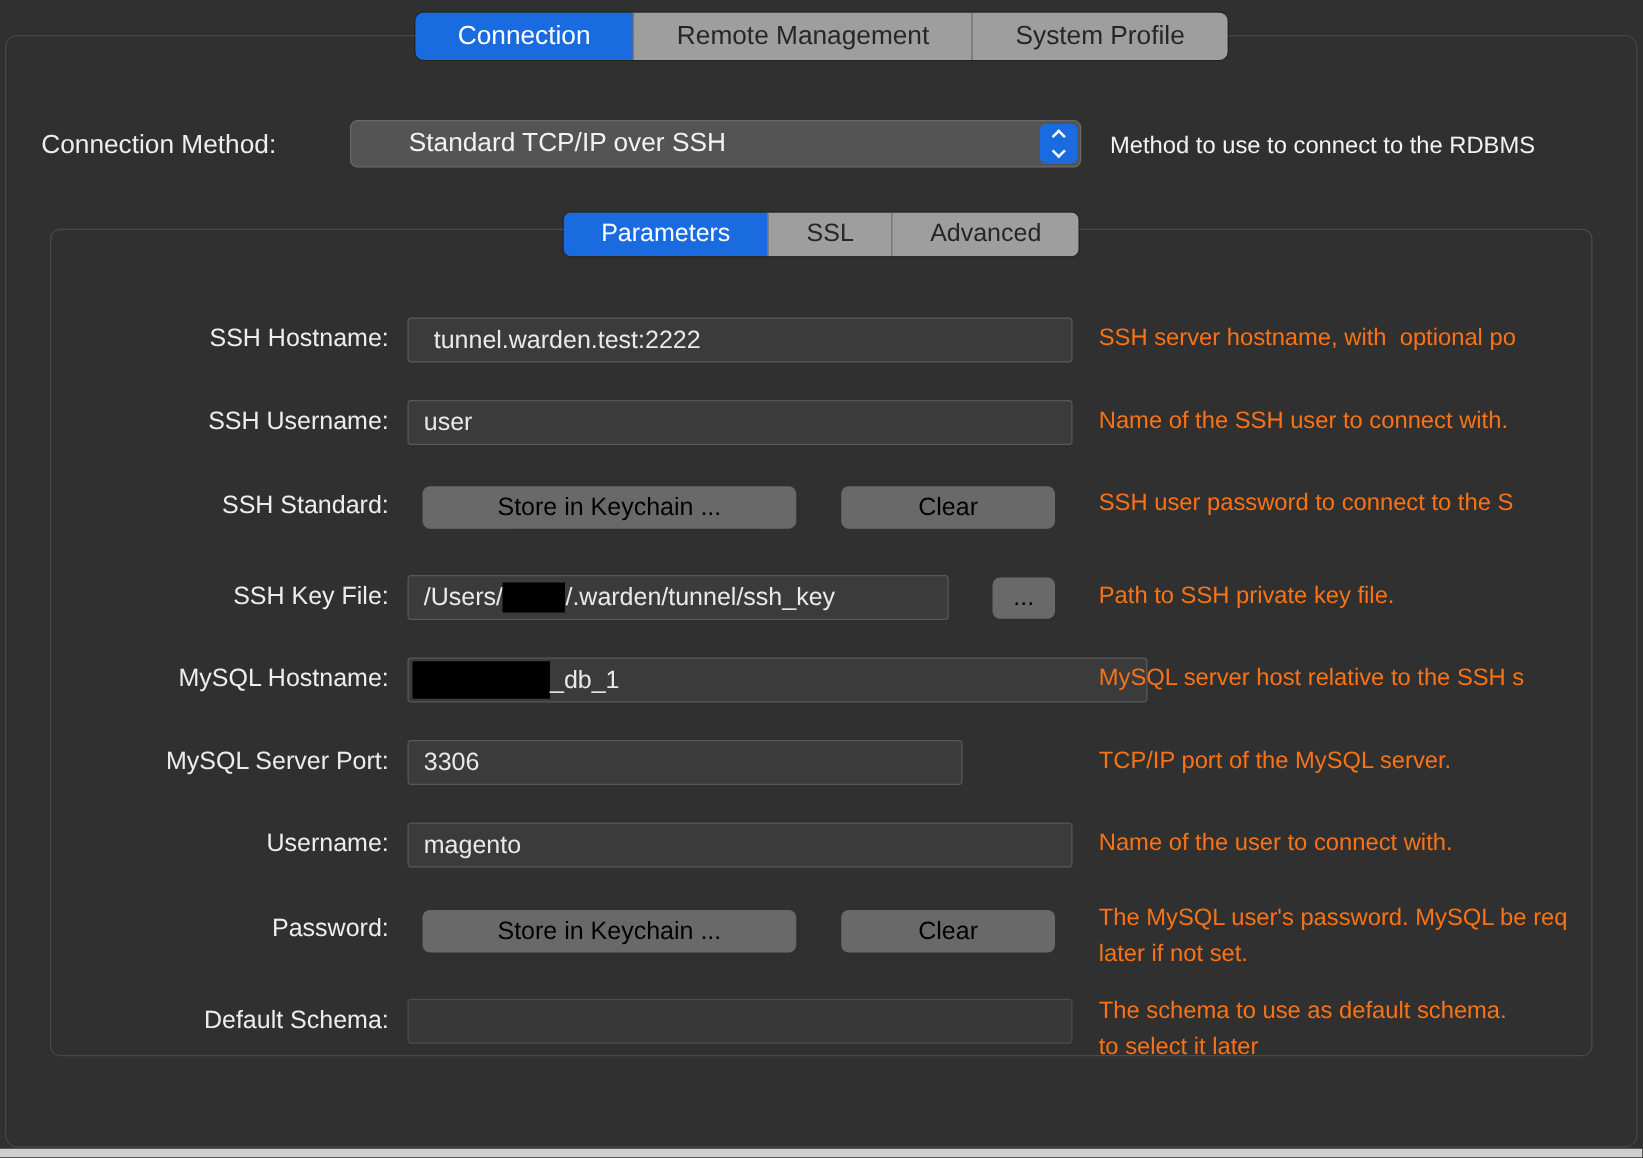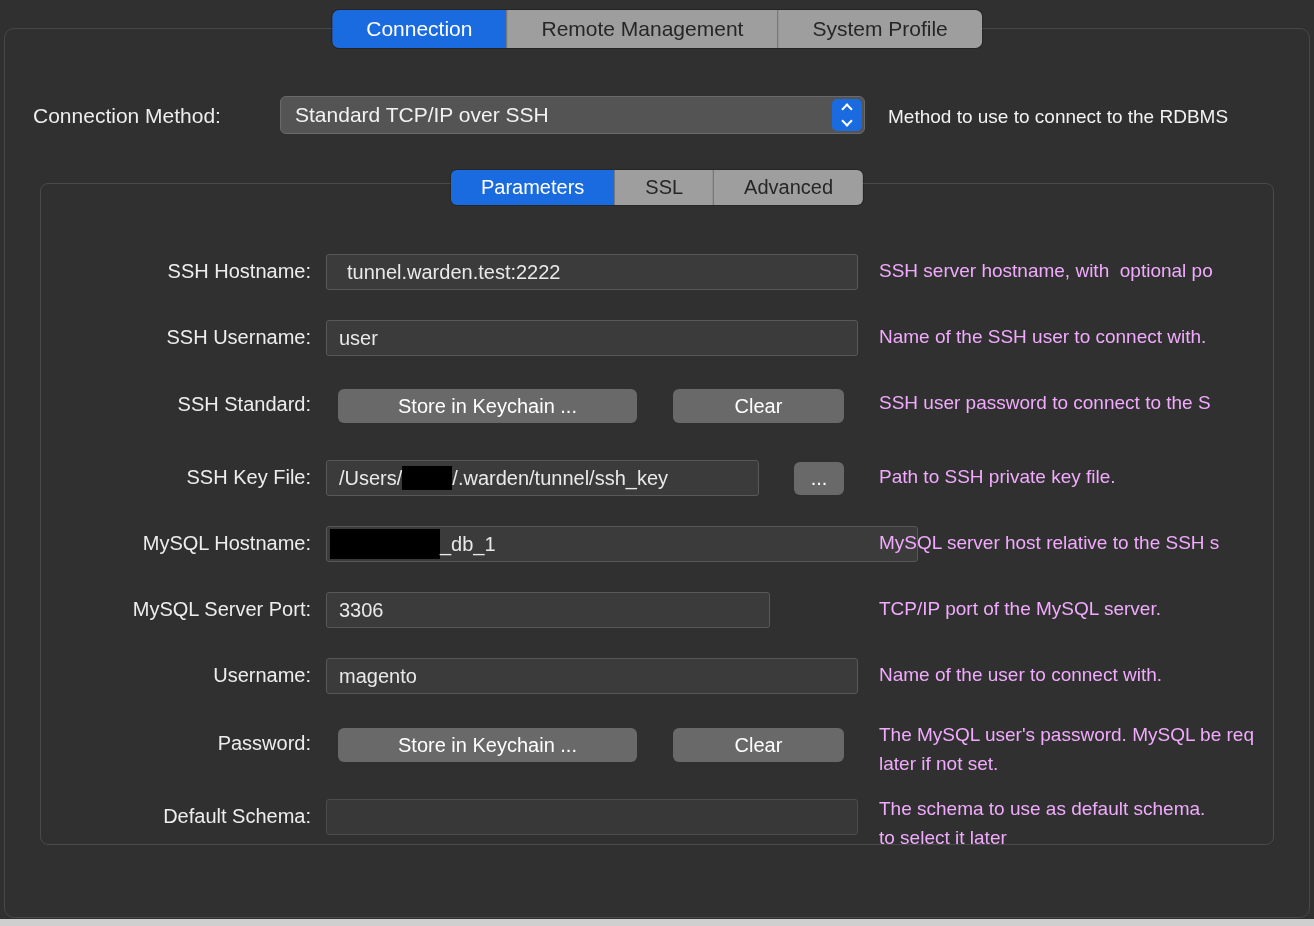--- a/index.html
+++ b/index.html
@@ -30,21 +30,21 @@
   .tab + .tab { border-left:1px solid #757575; }
   .tab.active { background:#1b6be0; color:#ffffff; border-left:none; }
 
   
   .cm-label { position:absolute; left:33px; top:104px; font-size:21px; color:#ededed; }
   .dropdown {
     position:absolute; left:280px; top:96px; width:585px; height:38px;
     background:#545454; border:1px solid #6a6a6a; border-radius:6px;
     display:flex; align-items:center;
   }
-  .dropdown-value { padding-left:14px; font-size:21px; flex:1; color:#f2f2f2; white-space:nowrap; overflow:hidden; }
+  .dropdown-value { padding-left:14px; font-size:21px; flex:1; color:#f2f2f2; white-space:nowrap; overflow:hidden;margin-left:32px; }
   .stepper {
     width:30px; height:32px; margin-right:2px; background:#1b6be0; border-radius:5px;
     display:flex; flex-direction:column; align-items:center; justify-content:center; gap:4px;
     flex:0 0 auto;
   }
   .chev { width:8px; height:8px; border-left:2.5px solid #fff; border-top:2.5px solid #fff; }
   .chev.up   { transform:rotate(45deg); margin-top:3px; }
   .chev.down { transform:rotate(225deg); margin-bottom:3px; }
   .cm-help { position:absolute; left:888px; top:106px; font-size:19px; color:#f2f2f2; white-space:nowrap; }
 
@@ -77,26 +77,26 @@
     border:1px solid #585858; border-radius:3px;
     color:#e9e9e9; font-size:20px; padding:0 12px;
     font-family:"Liberation Sans", sans-serif;
   }
   input.field { outline:none; }
   input.field.dim { background:#383838; border-color:#4c4c4c; }
   .fake-input { display:flex; align-items:center; }
   .redact { display:inline-block; background:#000; flex:0 0 auto; }
   .help {
     position:absolute; left:838px; width:392px;
-    font-size:19px; line-height:29px; color:#f0abfc;
+    font-size:19px; line-height:29px; color:#f97316;
     white-space:pre; overflow:hidden;
   }
   .btn {
     position:absolute; height:34px; background:#696969; border:none; border-radius:6px;
-    color:#ffffff; font-size:20px; font-family:"Liberation Sans", sans-serif;
+    color:#000000; font-size:20px; font-family:"Liberation Sans", sans-serif;
     cursor:default;
   }
 
   .bottom-strip {
     position:absolute; left:0; bottom:0; width:1314px; height:7px;
     background:#cfcfcf;
   }
 </style>
 </head>
 <body>

